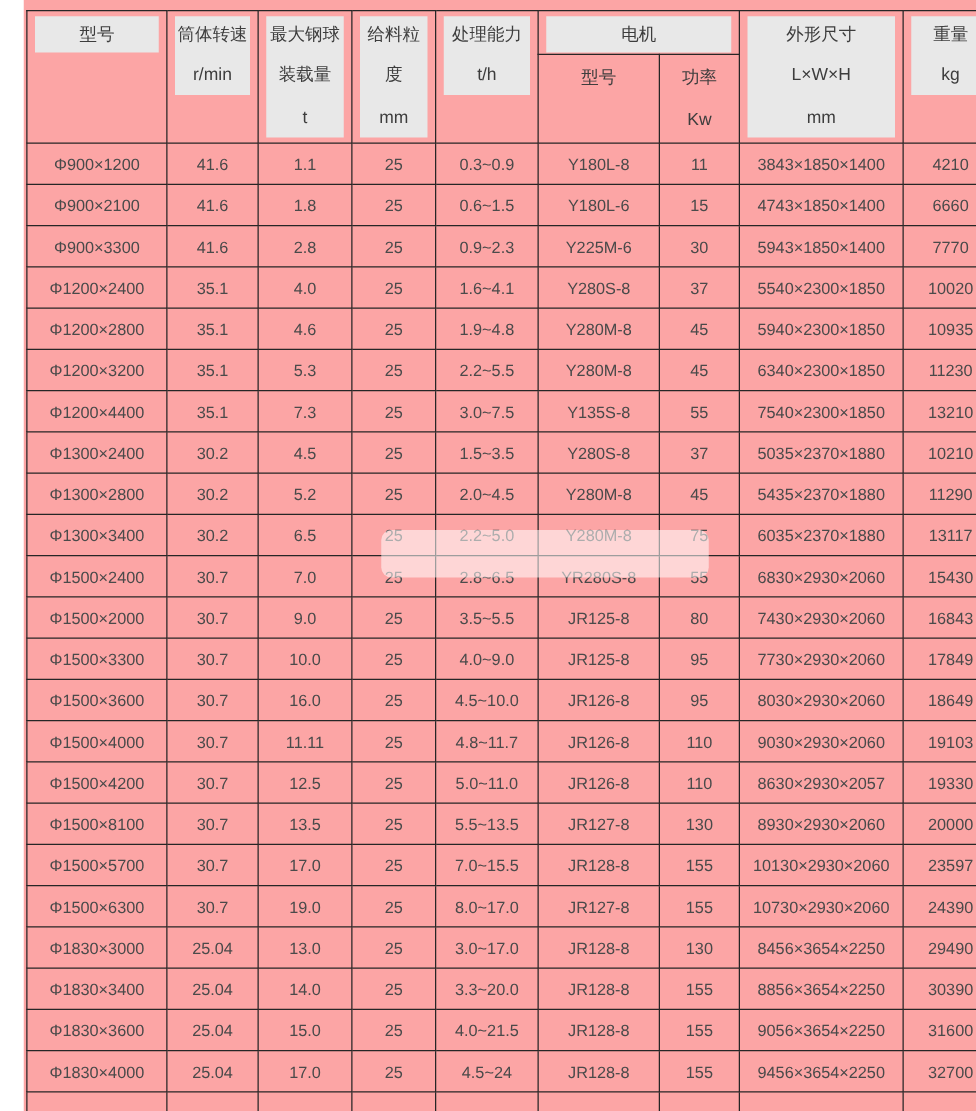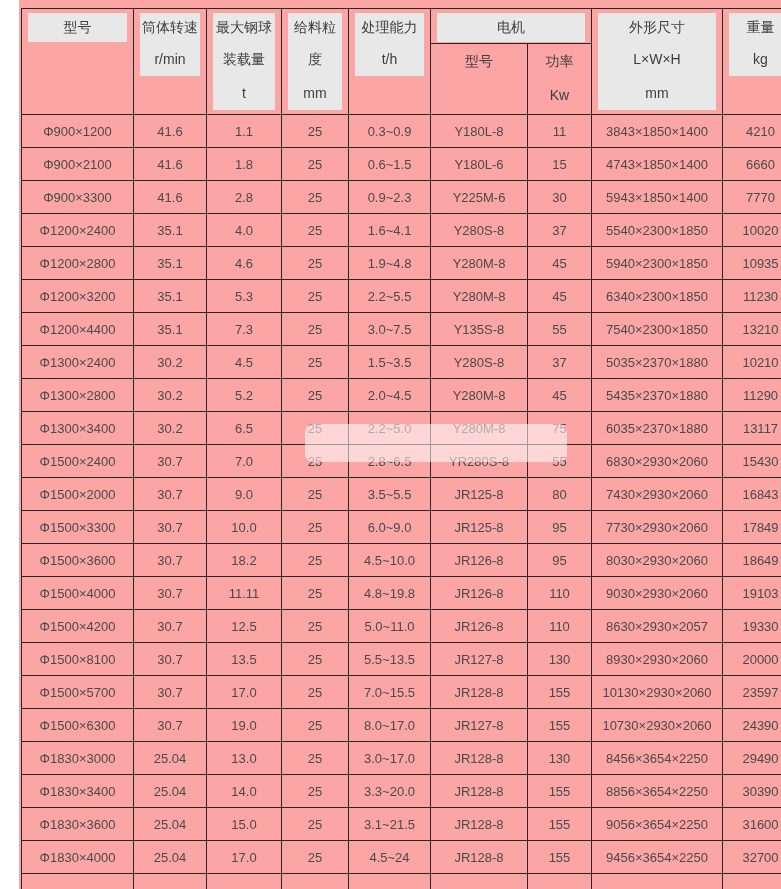--- a/index.html
+++ b/index.html
@@ -265,43 +265,43 @@
           <td>JR125-8</td>
           <td>80</td>
           <td>7430×2930×2060</td>
           <td>16843</td>
         </tr>
         <tr>
           <td>Φ1500×3300</td>
           <td>30.7</td>
           <td>10.0</td>
           <td>25</td>
-          <td>6.0~9.0</td>
+          <td>4.0~9.0</td>
           <td>JR125-8</td>
           <td>95</td>
           <td>7730×2930×2060</td>
           <td>17849</td>
         </tr>
         <tr>
           <td>Φ1500×3600</td>
           <td>30.7</td>
-          <td>18.2</td>
+          <td>16.0</td>
           <td>25</td>
           <td>4.5~10.0</td>
           <td>JR126-8</td>
           <td>95</td>
           <td>8030×2930×2060</td>
           <td>18649</td>
         </tr>
         <tr>
           <td>Φ1500×4000</td>
           <td>30.7</td>
           <td>11.11</td>
           <td>25</td>
-          <td>4.8~19.8</td>
+          <td>4.8~11.7</td>
           <td>JR126-8</td>
           <td>110</td>
           <td>9030×2930×2060</td>
           <td>19103</td>
         </tr>
         <tr>
           <td>Φ1500×4200</td>
           <td>30.7</td>
           <td>12.5</td>
           <td>25</td>
@@ -364,21 +364,21 @@
           <td>JR128-8</td>
           <td>155</td>
           <td>8856×3654×2250</td>
           <td>30390</td>
         </tr>
         <tr>
           <td>Φ1830×3600</td>
           <td>25.04</td>
           <td>15.0</td>
           <td>25</td>
-          <td>3.1~21.5</td>
+          <td>4.0~21.5</td>
           <td>JR128-8</td>
           <td>155</td>
           <td>9056×3654×2250</td>
           <td>31600</td>
         </tr>
         <tr>
           <td>Φ1830×4000</td>
           <td>25.04</td>
           <td>17.0</td>
           <td>25</td>

